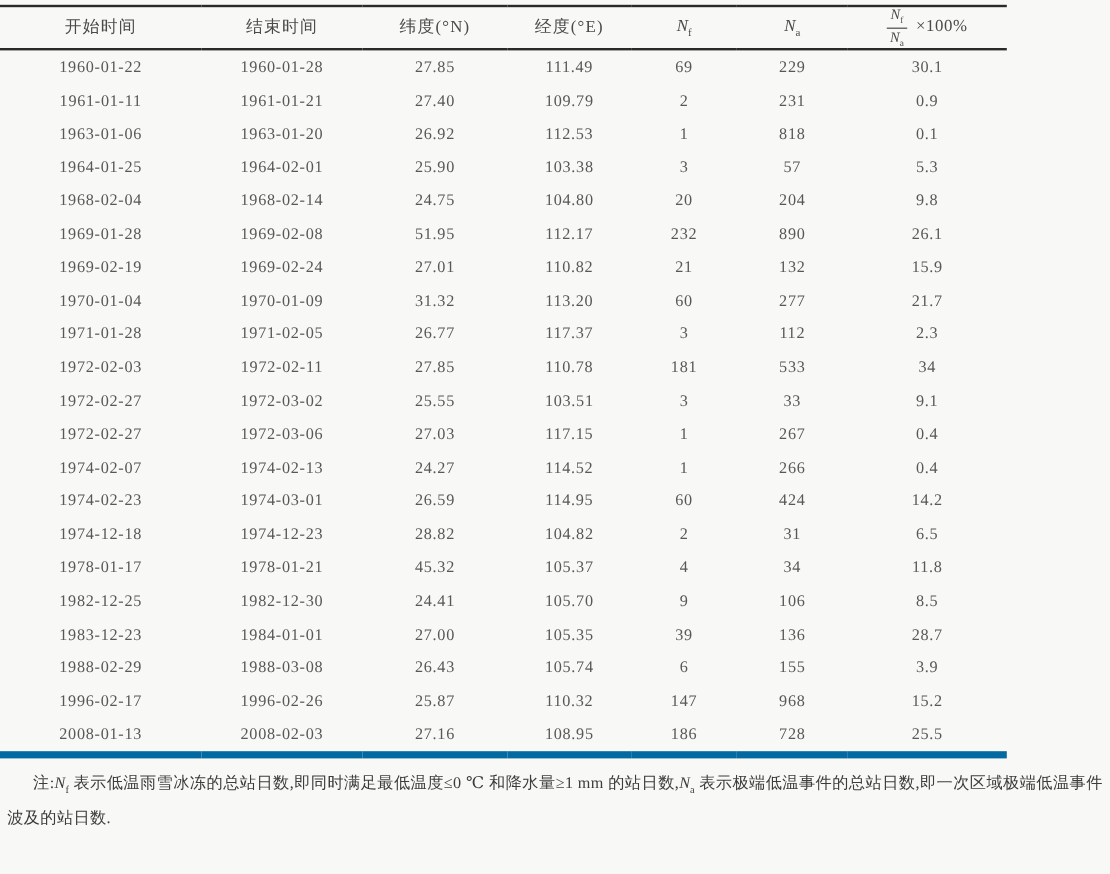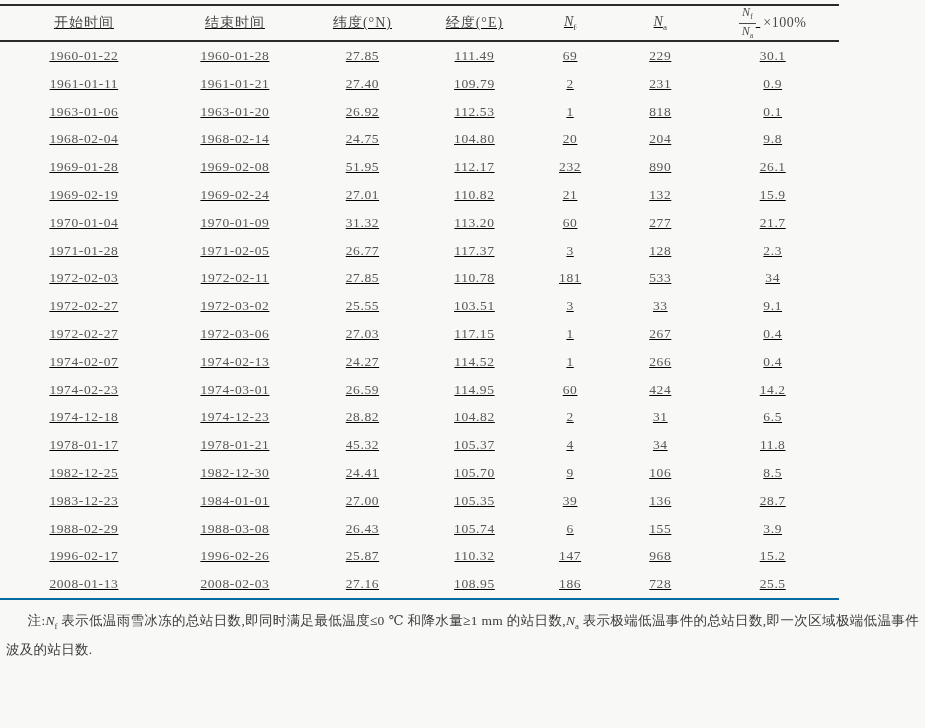--- a/index.html
+++ b/index.html
@@ -19,22 +19,21 @@
     background: #f8f8f6;
     overflow: hidden;
     box-sizing: border-box;
     padding-top: 4px;
   }
   table.data-table {
     width: 839px;
     border-collapse: collapse;
     table-layout: fixed;
     border-top: 2px solid #2a2a2a;
-    border-bottom: 2px solid #0369a1;
-    text-decoration: underline;
+    border-bottom: 6px solid #0369a1;
   }
   table.data-table thead tr {
     height: 28px;
   }
   table.data-table th {
     font-weight: normal;
     font-size: 14px;
     color: #4a4a4a;
     text-align: center;
     vertical-align: middle;
@@ -152,20 +151,29 @@
   <tr>
     <td>1963-01-06</td>
     <td>1963-01-20</td>
     <td>26.92</td>
     <td>112.53</td>
     <td>1</td>
     <td>818</td>
     <td>0.1</td>
   </tr>
 
+  <tr>
+    <td>1964-01-25</td>
+    <td>1964-02-01</td>
+    <td>25.90</td>
+    <td>103.38</td>
+    <td>3</td>
+    <td>57</td>
+    <td>5.3</td>
+  </tr>
 
   <tr>
     <td>1968-02-04</td>
     <td>1968-02-14</td>
     <td>24.75</td>
     <td>104.80</td>
     <td>20</td>
     <td>204</td>
     <td>9.8</td>
   </tr>
@@ -199,21 +207,21 @@
     <td>277</td>
     <td>21.7</td>
   </tr>
 
   <tr>
     <td>1971-01-28</td>
     <td>1971-02-05</td>
     <td>26.77</td>
     <td>117.37</td>
     <td>3</td>
-    <td>128</td>
+    <td>112</td>
     <td>2.3</td>
   </tr>
 
   <tr>
     <td>1972-02-03</td>
     <td>1972-02-11</td>
     <td>27.85</td>
     <td>110.78</td>
     <td>181</td>
     <td>533</td>

